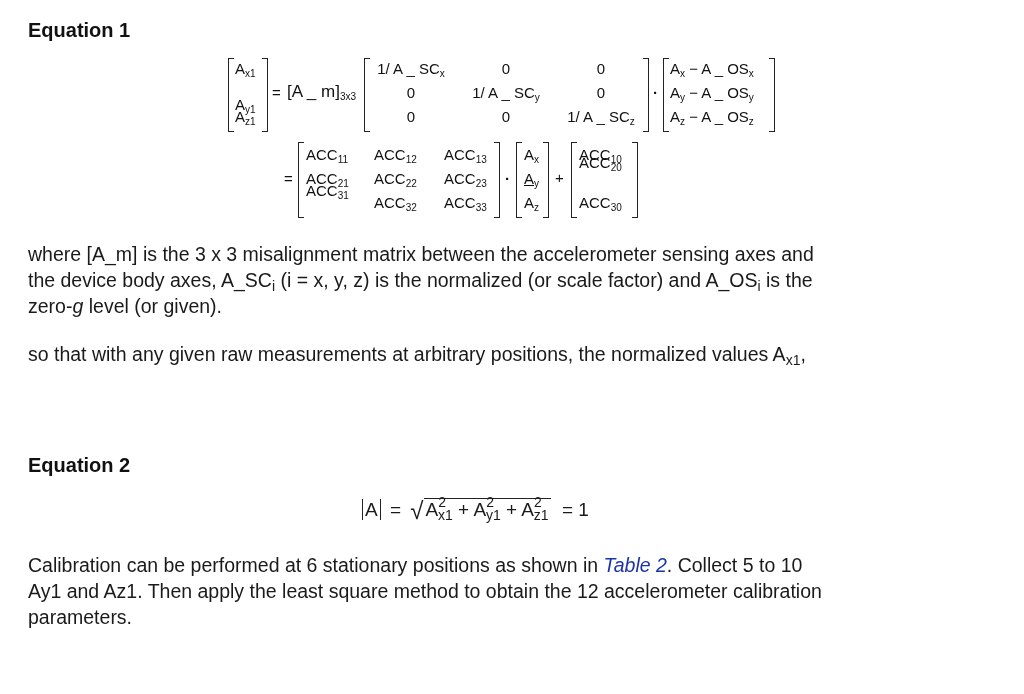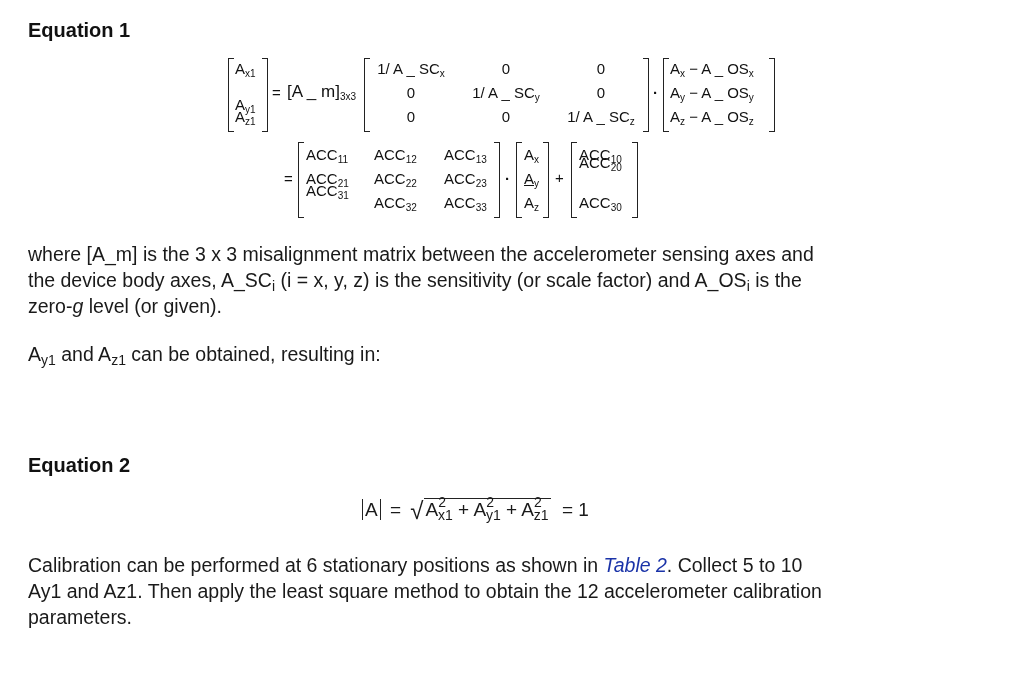--- a/index.html
+++ b/index.html
@@ -85,26 +85,26 @@
 
   <div class="bm l" style="left:571px;top:142px;height:74px;"></div>
   <div class="cellL" style="left:579px;top:146px;"><span>ACC</span><sub>10</sub></div>
   <div class="cellL" style="left:579px;top:154px;"><span>ACC</span><sub>20</sub></div>
   <div class="cellL" style="left:579px;top:194px;"><span>ACC</span><sub>30</sub></div>
   <div class="bm r" style="left:632px;top:142px;height:74px;"></div>
 </div>
 
 <div class="abs para" style="top:241px;">
   <div>where [A_m] is the 3 x 3 misalignment matrix between the accelerometer sensing axes and</div>
-  <div><span>the device body axes, A_SC</span><sub>i</sub><span> (i = x, y, z) is the sensitivity (or scale factor) and A_OS</span><sub>i</sub><span> is the</span></div>
+  <div><span>the device body axes, A_SC</span><sub>i</sub><span> (i = x, y, z) is the normalized (or scale factor) and A_OS</span><sub>i</sub><span> is the</span></div>
   <div><span>zero-</span><span class="ital">g</span><span> level (or given).</span></div>
 </div>
 
 <div class="abs para" style="top:341px;">
-  <div><span>A</span><sub>y1</sub><span> and A</span><sub>z1</sub><span> can be obtained, resulting in:</span></div>
+  <div><span>so that with any given raw measurements at arbitrary positions, the normalized values A</span><sub>x1</sub><span>,</span></div>
 </div>
 
 <div class="abs heading" style="left:28px;top:454px;">Equation 2</div>
 <div class="abs eq2" style="left:362px;top:494px;white-space:nowrap;">
   <span style="border-left:1.5px solid #222;border-right:1.5px solid #222;padding:0 2px;">A</span>
   <span style="margin:0 4px;">=</span>
   <span style="font-size:24px;position:relative;top:3px;">√</span><span style="border-top:1.5px solid #222;padding:0 2px;"><span>A</span><sup>2</sup><sub style="margin-left:-8px;">x1</sub> <span>+</span> <span>A</span><sup>2</sup><sub style="margin-left:-8px;">y1</sub> <span>+</span> <span>A</span><sup>2</sup><sub style="margin-left:-8px;">z1</sub></span>
   <span style="margin-left:6px;">= 1</span>
 </div>
 

